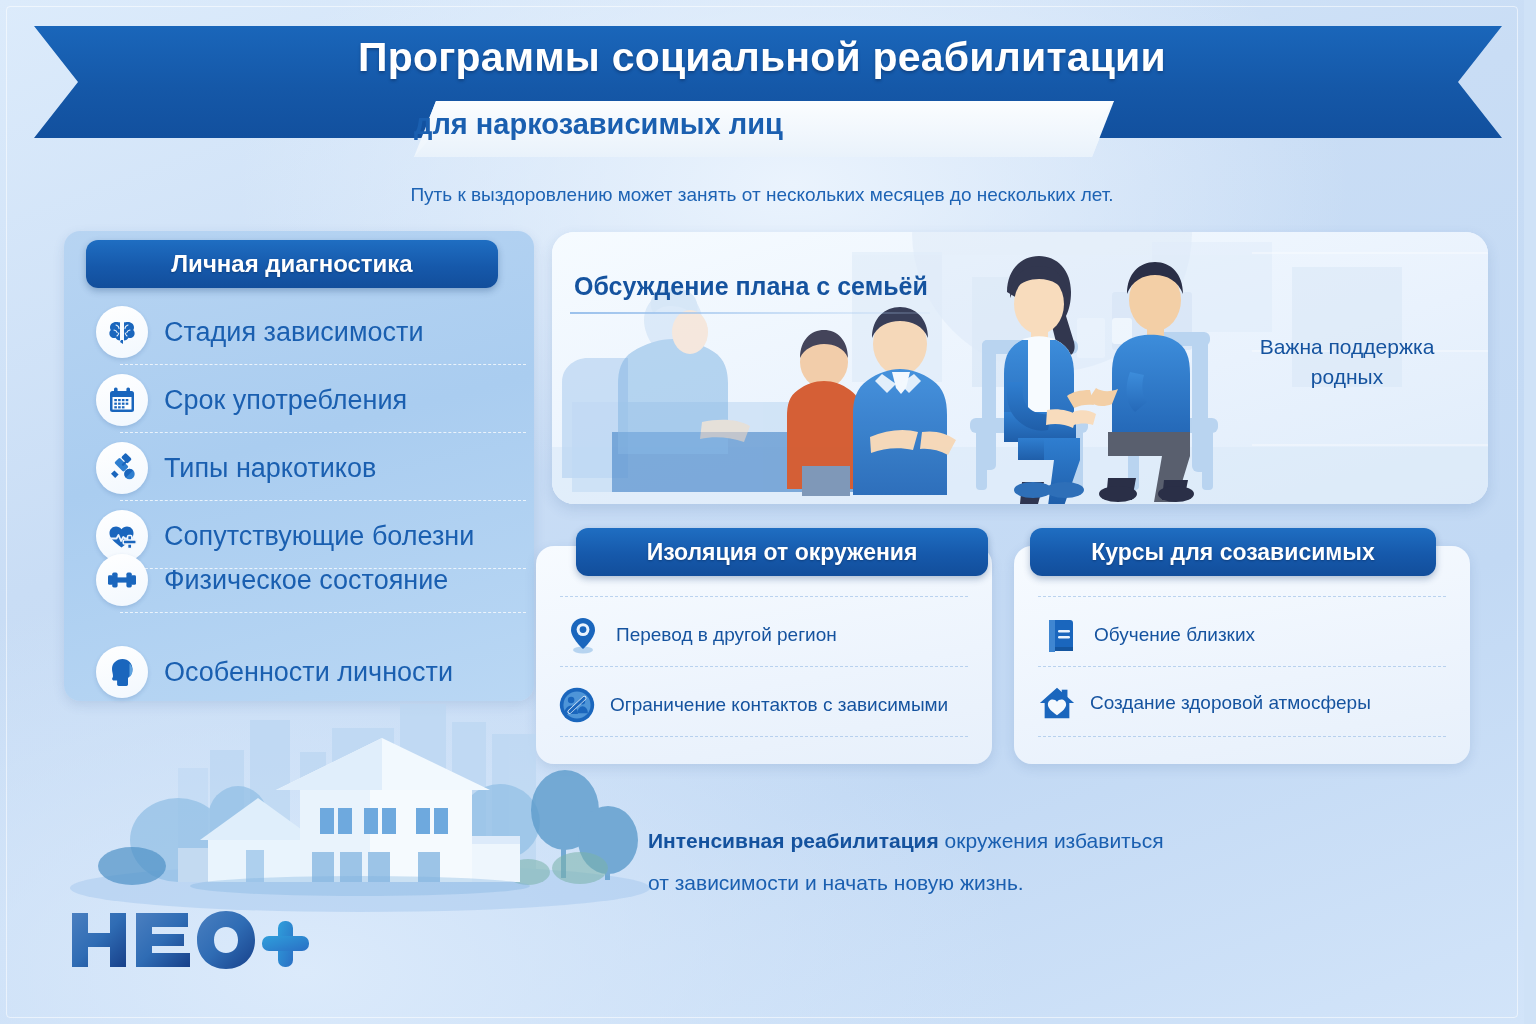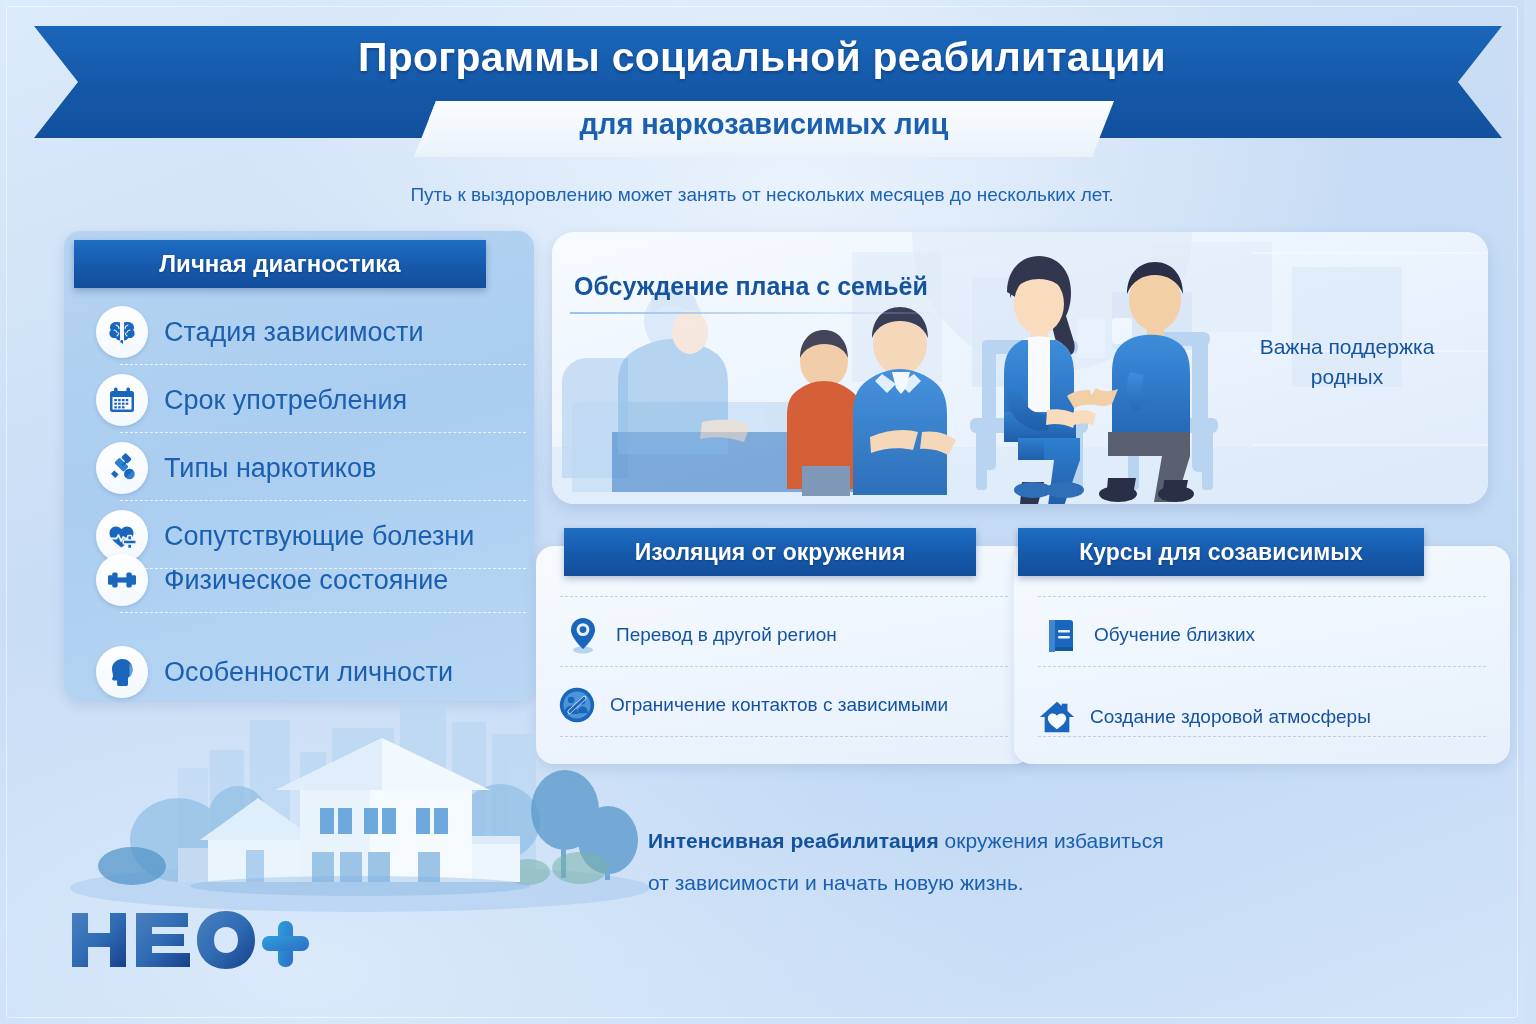--- a/index.html
+++ b/index.html
@@ -31,41 +31,42 @@
     text-shadow:0 2px 3px rgba(10,40,85,.45);
   }
   #subtitle-plate{
     position:absolute;left:414px;top:101px;width:700px;height:56px;
     background:linear-gradient(180deg,#f7fbfe 0%,#eef5fc 100%);
     clip-path:polygon(22px 0, 678px 0, 700px 0, 678px 56px, 22px 56px, 0 56px);
     box-shadow:0 3px 6px rgba(30,70,130,.18);
   }
   #subtitle{
     position:absolute;left:414px;top:108px;width:700px;
-    text-align:center;color:#1a5fb0;font-size:29px;font-weight:bold;
+    text-align:left;color:#1a5fb0;font-size:29px;font-weight:bold;
   }
   #intro{
     position:absolute;left:0;right:0;top:184px;text-align:center;
     color:#1d63b4;font-size:19px;
   }
 
   
   #sidebar{
     position:absolute;left:64px;top:231px;width:470px;height:470px;
     background:linear-gradient(165deg,#b7d4f2 0%,#aacdf0 45%,#b9d7f4 100%);
     border-radius:16px;
     box-shadow:0 4px 12px rgba(35,80,140,.13);
   }
   .pill{
     position:absolute;
     background:linear-gradient(180deg,#1f6ec2 0%,#1659ab 55%,#124e9b 100%);
-    border-radius:0;color:#fff;font-weight:bold;
+    border-radius:12px;color:#fff;font-weight:bold;
     display:flex;align-items:center;justify-content:center;
     box-shadow:0 3px 7px rgba(18,55,110,.3);
     text-shadow:0 1px 2px rgba(8,35,75,.45);
+    margin-left:12px;
   }
   #sidebar-pill{left:74px;top:240px;width:412px;height:48px;font-size:24px;}
   .side-row{
     position:absolute;left:96px;width:420px;height:64px;
     display:flex;align-items:center;gap:16px;
   }
   .side-row .sep{
     position:absolute;left:24px;right:-10px;bottom:-1px;height:0;
     border-bottom:1px dashed rgba(255,255,255,.75);
   }
@@ -97,21 +98,20 @@
     position:absolute;left:1232px;top:332px;width:230px;text-align:center;
     color:#15539f;font-size:21px;font-weight:normal;line-height:1.45;z-index:5;
   }
 
   
   .card{
     position:absolute;
     background:linear-gradient(170deg,#f7fbff 0%,#edf4fd 60%,#e7f0fb 100%);
     border-radius:18px;
     box-shadow:0 4px 12px rgba(35,80,140,.13);
-    padding-left:40px;
   }
   #card-iso{left:536px;top:546px;width:456px;height:218px;}
   #card-cou{left:1014px;top:546px;width:456px;height:218px;text-align:center;}
   #pill-iso{left:564px;top:528px;width:412px;height:48px;font-size:23px;}
   #pill-cou{left:1018px;top:528px;width:406px;height:48px;font-size:23px;}
 
   .crow{position:absolute;height:62px;display:flex;align-items:center;gap:14px;}
   .crow .cicon{width:38px;flex:0 0 38px;display:flex;align-items:center;justify-content:center;}
   .crow .clabel{color:#15539f;font-size:19px;font-weight:500;white-space:nowrap;}
   .hsep{position:absolute;height:0;border-bottom:1px dashed rgba(140,180,225,.55);}
@@ -441,21 +441,21 @@
           <rect x="5" y="4" width="6" height="32" fill="#3f86d1"></rect>
           <g fill="#eaf3fd">
               <rect x="14" y="14" width="12" height="2.4" rx="1.2"></rect>
           <rect x="14" y="20" width="12" height="2.4" rx="1.2"></rect>
             </g>
         </svg>
       </span>
       <span class="clabel">Обучение близких</span>
     </div>
     <div class="hsep" style="left:24px;right:24px;top:120px;"></div>
-    <div class="crow" style="left:24px;top:140px;">
+    <div class="crow" style="left:24px;top:126px;">
       <span class="cicon">
         <svg width="40" height="40" viewBox="0 0 40 40">
           <path d="M20 4L2 20h5v16h26V20h5z" fill="#1a66bd"></path>
           <rect x="25" y="6" width="6" height="10" fill="#1a66bd"></rect>
           <path d="M20 33c-6-4.6-9.6-7.6-9.6-11.4 0-3 2.3-5.2 5.1-5.2 1.7 0 3.3.8 4.5 2.2 1.2-1.4 2.8-2.2 4.5-2.2 2.8 0 5.1 2.2 5.1 5.2C29.6 25.4 26 28.4 20 33z" fill="#f4f9fe"></path>
         </svg>
       </span>
       <span class="clabel">Создание здоровой атмосферы</span>
     </div>
     <div class="hsep" style="left:24px;right:24px;top:190px;"></div>

